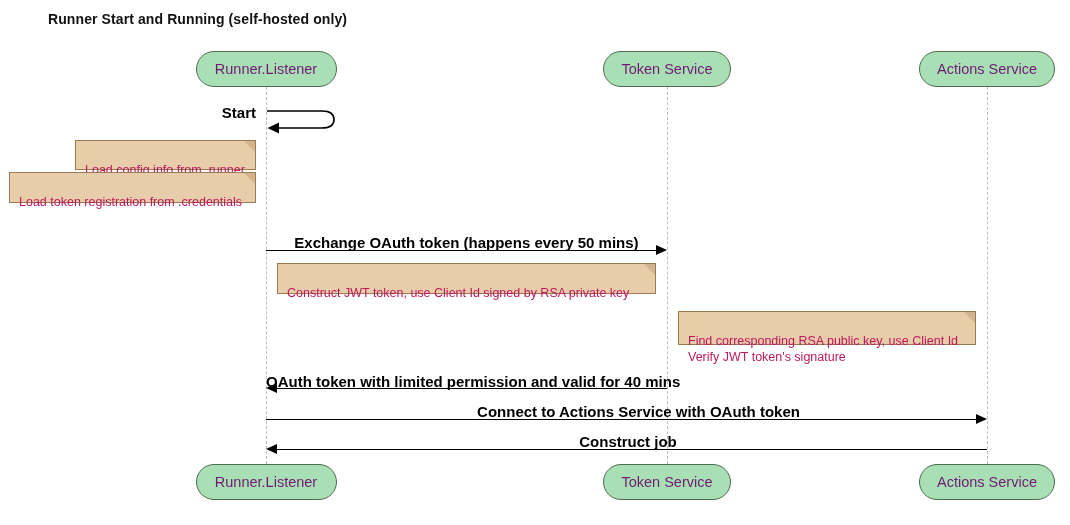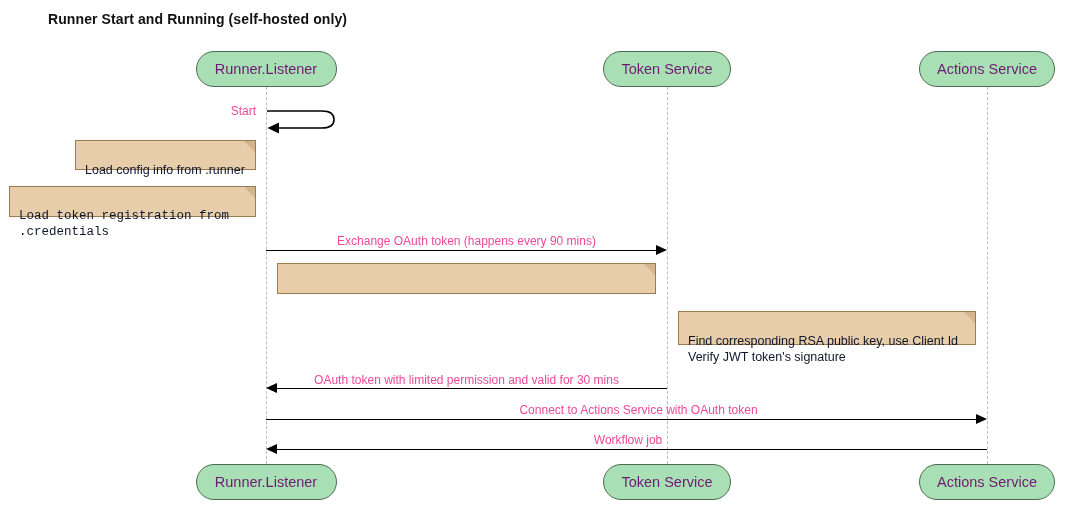--- a/index.html
+++ b/index.html
@@ -50,21 +50,21 @@
     white-space: nowrap;
     box-sizing: border-box;
   }
   
   .note {
     position: absolute;
     background: #e8cdab;
     border: 1px solid #9a7b52;
     box-sizing: border-box;
     font-size: 12.5px;
-    color: #0f172a;
+    color: #be185d;
     padding: 5px 8px 7px 9px;
     line-height: 16px;
     white-space: pre-line;
   }
   .note .fold {
     position: absolute;
     top: 0;
     right: 0;
     width: 0;
     height: 0;
@@ -106,24 +106,25 @@
     border-bottom: 5.5px solid transparent;
     border-left: 11px solid #000000;
   }
   .arrowhead.left {
     border-top: 5.5px solid transparent;
     border-bottom: 5.5px solid transparent;
     border-right: 11px solid #000000;
   }
   .msg-label {
     position: absolute;
-    font-size: 12px;
-    color: #ec4899;
+    font-size: 15px;
+    color: #000000;
     white-space: nowrap;
     text-align: center;
+    font-weight: bold;
   }
   
   .selfloop {
     position: absolute;
   }
   .selfloop svg {
     display: block;
   }
 </style>
 </head>
@@ -164,47 +165,48 @@
       <polygon points="17,18.5 17,29.5 5.5,24 " fill="#000000"></polygon>
     </svg>
   </div>
 
   <div class="note" style="left:75px; top:140px; width:181px; height:30px;">
     <span>Load config info from .runner</span>
     <span class="fold"></span>
     <span class="fold-edge"></span>
   </div>
 
-  <div class="note" style="left:9px; top:186px; width:247px; height:31px;font-family:Liberation Mono, monospace;">
+  <div class="note" style="left:9px; top:172px; width:247px; height:31px;">
     <span>Load token registration from .credentials</span>
     <span class="fold"></span>
     <span class="fold-edge"></span>
   </div>
 
-  <div class="msg-label" style="left:266px; top:234px; width:401px;">Exchange OAuth token (happens every 90 mins)</div>
+  <div class="msg-label" style="left:266px; top:234px; width:401px;">Exchange OAuth token (happens every 50 mins)</div>
   <div class="msg-line" style="left:266px; top:250px; width:390px;"></div>
   <div class="arrowhead right" style="left:656px; top:244.5px;"></div>
 
   <div class="note" style="left:277px; top:263px; width:379px; height:31px;">
+    <span>Construct JWT token, use Client Id signed by RSA private key</span>
     <span class="fold"></span>
     <span class="fold-edge"></span>
   </div>
 
   <div class="note" style="left:678px; top:311px; width:298px; height:34px;">
     <span>Find corresponding RSA public key, use Client Id
 Verify JWT token's signature</span>
     <span class="fold"></span>
     <span class="fold-edge"></span>
   </div>
 
-  <div class="msg-label" style="left:266px; top:373px; width:401px;">OAuth token with limited permission and valid for 30 mins</div>
+  <div class="msg-label" style="left:266px; top:373px; width:401px;">OAuth token with limited permission and valid for 40 mins</div>
   <div class="msg-line" style="left:277px; top:388px; width:390px;"></div>
   <div class="arrowhead left" style="left:266px; top:382.5px;"></div>
 
   <div class="msg-label" style="left:278px; top:403px; width:721px;">Connect to Actions Service with OAuth token</div>
   <div class="msg-line" style="left:266px; top:419px; width:710px;"></div>
   <div class="arrowhead right" style="left:976px; top:413.5px;"></div>
 
-  <div class="msg-label" style="left:528px; top:433px; width:200px;">Workflow job</div>
+  <div class="msg-label" style="left:528px; top:433px; width:200px;">Construct job</div>
   <div class="msg-line" style="left:277px; top:449px; width:710px;"></div>
   <div class="arrowhead left" style="left:266px; top:443.5px;"></div>
 
 </div>
 
 </body></html>

